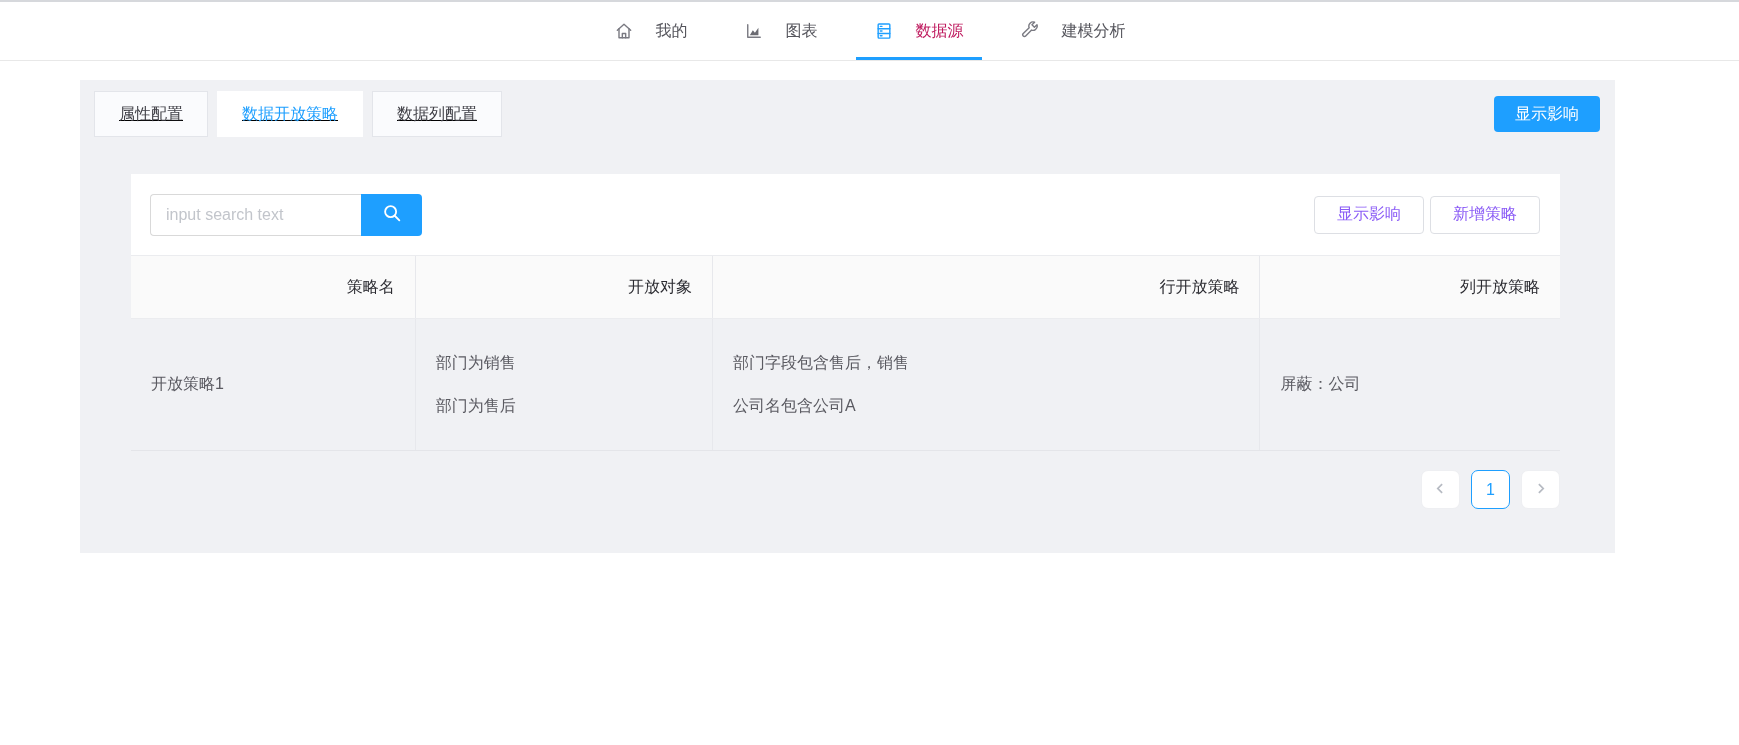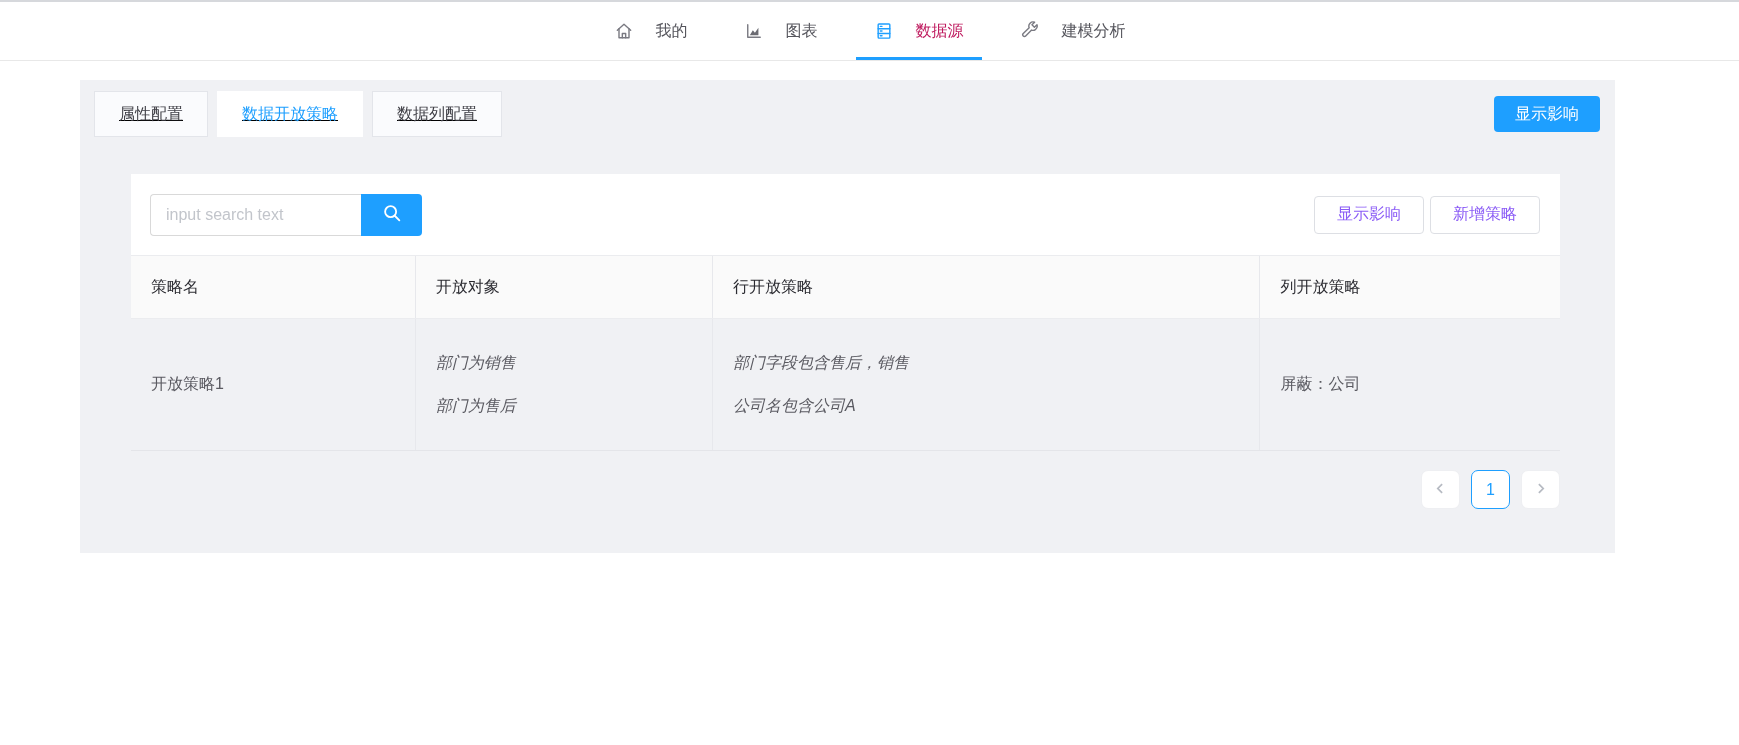--- a/index.html
+++ b/index.html
@@ -48,25 +48,25 @@
     cursor:pointer; }
   .toolbar-actions { display:flex; gap:6px; }
   .tool-btn { height:38px; padding:0 22px; background:#fff; border:1px solid #dddfe4;
     border-radius:4px; font-size:16px; color:#8b5cf6; cursor:pointer;
     font-family:inherit; white-space:nowrap; }
 
   table { width:100%; border-collapse:collapse; table-layout:fixed; }
   col.c1 { width:19.9%; } col.c2 { width:20.8%; } col.c3 { width:38.3%; } col.c4 { width:21%; }
   thead th { height:63px; background:#fafafa; border-top:1px solid #ebecef;
     border-bottom:1px solid #ebecef; font-weight:400; font-size:16px; color:#2c2c32;
-    text-align:left; padding:0 20px; }
+    text-align:right; padding:0 20px; }
   thead th + th, tbody td + td { border-left:1px solid #e7e8ec; }
   tbody td { height:132px; background:#f0f1f4; border-bottom:1px solid #e4e5e9;
     font-size:16px; color:#5a5a61; padding:0 20px; vertical-align:middle; }
-  .multi { display:flex; flex-direction:column; gap:22px;font-style:italic; }
+  .multi { display:flex; flex-direction:column; gap:22px; }
 
   
   .pagination { position:absolute; right:55px; top:390px; display:flex; gap:11px; }
   .page-btn { width:39px; height:39px; background:#fff; border:1px solid #eeeff2;
     border-radius:7px; display:flex; align-items:center; justify-content:center;
     cursor:pointer; font-size:16px; color:#1e9fff; font-family:inherit; }
   .page-btn svg { width:13px; height:13px; }
   .page-btn svg polyline { fill:none; stroke:#b6bac2; stroke-width:1.6; }
   .page-btn.current { border-color:#1e9fff; }
 </style>

